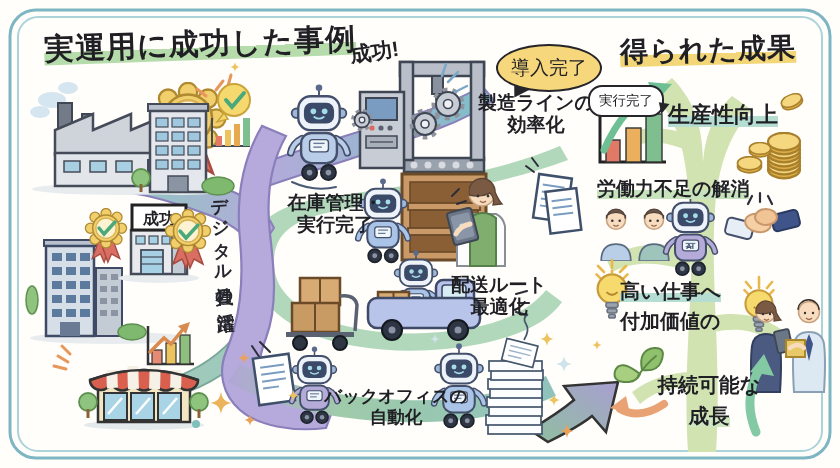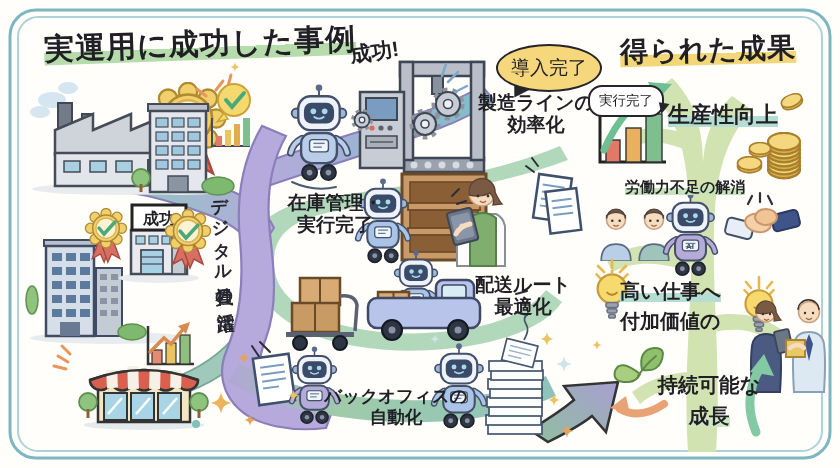--- a/index.html
+++ b/index.html
@@ -9,24 +9,24 @@
     overflow:hidden;
   }
   .stage svg.scene{position:absolute;left:0;top:0;z-index:1;}
   .t{position:absolute;z-index:3;font-weight:800;line-height:1.18;white-space:nowrap;color:#1f1f24;}
   .ctr{text-align:center;}
   .title-left{left:44px;top:26px;font-size:30px;letter-spacing:1px;transform:rotate(-2deg);}
   .title-right{left:620px;top:33px;font-size:28px;letter-spacing:1px;transform:rotate(-1.5deg);}
   .machine-success{left:350px;top:40px;font-size:21px;transform:rotate(-8deg);}
   .lbl-manufacturing{left:476px;top:92px;width:120px;font-size:19px;}
   .lbl-inventory{left:280px;top:192px;width:110px;font-size:19px;}
-  .lbl-delivery{left:468px;top:274px;width:110px;font-size:19px;}
+  .lbl-delivery{left:444px;top:274px;width:110px;font-size:19px;}
   .lbl-backoffice{left:321px;top:386px;width:150px;font-size:17.5px;}
   .lbl-productivity{left:668px;top:102px;font-size:22px;}
-  .lbl-labor{left:597px;top:178px;font-size:15px;margin-left:28px;}
+  .lbl-labor{left:597px;top:178px;font-size:19px;}
   .lbl-value{left:620px;top:276px;font-size:20px;line-height:1.5;}
   .lbl-growth{left:646px;top:370px;width:126px;font-size:20.5px;line-height:1.5;}
   .vertical-label{
     left:213px;top:186px;height:200px;font-size:17.5px;letter-spacing:2px;
     writing-mode:vertical-rl;transform:rotate(-3deg);color:#26262e;
   }
   .hl-green{background:linear-gradient(transparent 58%,#c6e3bd 58%);}
   .hl-teal{background:linear-gradient(transparent 58%,#b5ddd2 58%);}
   .hl-lgreen{background:linear-gradient(transparent 58%,#cfe6c2 58%);}
   .bubble{

